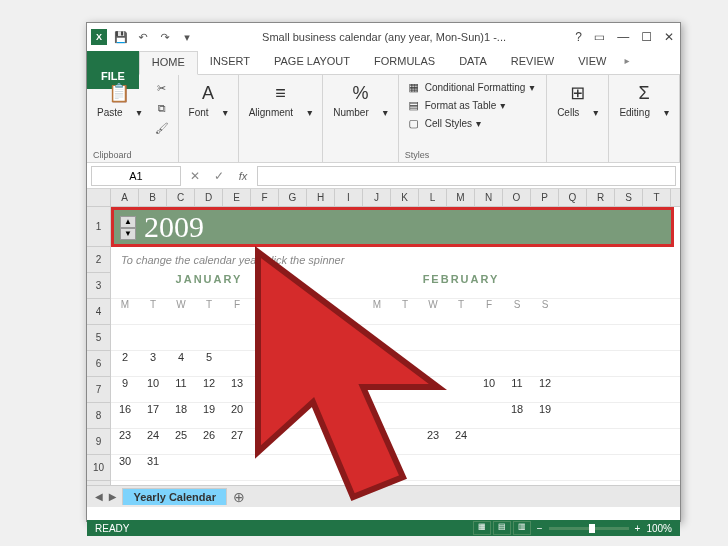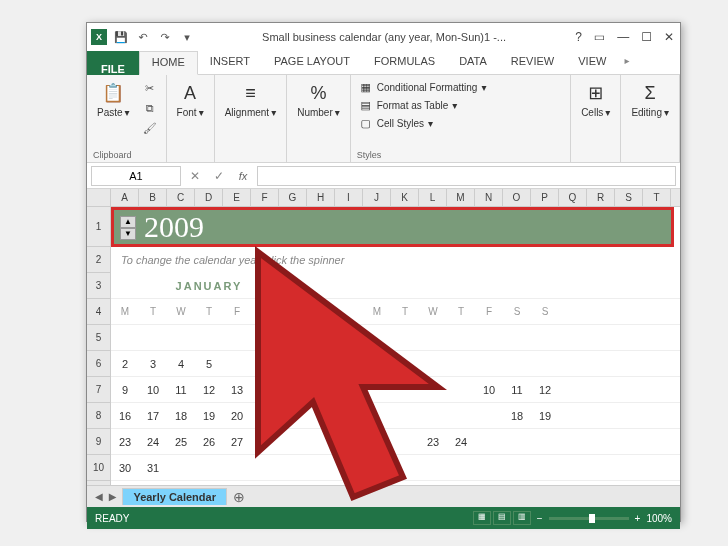--- a/index.html
+++ b/index.html
@@ -6,31 +6,31 @@
 body { background: #f0f0f0; width: 728px; height: 546px; overflow: hidden; position: relative; }
 .window { position: absolute; top: 22px; left: 86px; width: 595px; height: 500px; background: #fff; border: 1px solid #888; box-shadow: 2px 2px 8px rgba(0,0,0,0.3); }
 .titlebar { height: 28px; background: #fff; display: flex; align-items: center; padding: 0 4px; font-size: 11px; color: #555; }
 .qat { display: flex; align-items: center; gap: 6px; }
 .excel-icon { width: 16px; height: 16px; background: #217346; color: #fff; font-size: 9px; font-weight: bold; display: flex; align-items: center; justify-content: center; }
 .qat-btn { width: 16px; height: 16px; display: flex; align-items: center; justify-content: center; font-size: 11px; color: #555; cursor: pointer; }
 .title { flex: 1; text-align: center; font-size: 11px; color: #444; }
 .winctrl { display: flex; align-items: center; gap: 8px; }
 .winctrl span { font-size: 12px; color: #444; cursor: pointer; padding: 0 2px; }
 .tabbar { height: 24px; background: #fff; display: flex; border-bottom: 1px solid #d4d4d4; }
-.file-tab { background: #217346; color: #fff; padding: 12px 14px; font-size: 11px; font-weight: 600; }
+.file-tab { background: #217346; color: #fff; padding: 19px 14px; font-size: 11px; font-weight: 600; }
 .tab { padding: 4px 12px; font-size: 11px; color: #444; cursor: pointer; }
 .tab.active { border: 1px solid #d4d4d4; border-bottom: 1px solid #f5f5f5; background: #f5f5f5; margin-bottom: -1px; }
 .tab-arrow { padding: 4px 6px; font-size: 10px; color: #888; }
 .ribbon { height: 88px; background: #f5f5f5; border-bottom: 1px solid #d4d4d4; display: flex; }
 .rgroup { border-right: 1px solid #d4d4d4; padding: 4px 6px 2px 6px; display: flex; flex-direction: column; justify-content: space-between; }
 .rgroup-content { display: flex; align-items: flex-start; gap: 6px; }
 .rgroup-label { font-size: 9px; color: #666; }
 .big-btn { display: flex; flex-direction: column; align-items: center; font-size: 10px; color: #333; cursor: pointer; padding: 2px 4px; }
 .big-btn .bicon { width: 24px; height: 24px; margin-bottom: 2px; display: flex; align-items: center; justify-content: center; font-size: 18px; }
-.big-btn .blabel { display: flex; align-items: flex-end; gap: 2px; }
+.big-btn .blabel { display: flex; align-items: flex-end; gap: 14px; }
 .small-btns { display: flex; flex-direction: column; gap: 2px; }
 .small-btn { width: 20px; height: 18px; display: flex; align-items: center; justify-content: center; font-size: 11px; color: #555; cursor: pointer; }
 .styles-list { display: flex; flex-direction: column; gap: 2px; font-size: 10px; color: #333; }
 .style-item { display: flex; align-items: center; gap: 4px; cursor: pointer; padding: 1px 2px; }
 .style-icon { width: 14px; height: 14px; display: flex; align-items: center; justify-content: center; font-size: 11px; }
 .fbar { height: 26px; border-bottom: 1px solid #d4d4d4; display: flex; align-items: center; padding: 0 4px; gap: 4px; }
 .namebox { width: 90px; height: 20px; border: 1px solid #ccc; font-size: 11px; padding: 2px 4px; text-align: center; }
 .fbtn { width: 20px; height: 20px; display: flex; align-items: center; justify-content: center; font-size: 12px; color: #888; cursor: pointer; }
 .fx { font-style: italic; font-size: 11px; color: #666; }
 .formula-input { flex: 1; height: 20px; border: 1px solid #ccc; font-size: 11px; padding: 2px 4px; }
@@ -42,29 +42,29 @@
 .row-headers { width: 24px; }
 .row-h { height: 26px; border-bottom: 1px solid #ccc; border-right: 1px solid #ccc; background: #e8e8e8; font-size: 10px; color: #444; text-align: center; line-height: 26px; }
 .row-h.r1 { height: 40px; line-height: 40px; }
 .cells { position: relative; flex: 1; }
 .year-cell { position: absolute; top: 0; left: 0; right: 6px; height: 40px; background: #7a9b7a; border: 3px solid #d52b2b; display: flex; align-items: center; padding-left: 30px; }
 .spinner { position: absolute; left: 6px; top: 6px; width: 16px; display: flex; flex-direction: column; }
 .spinner span { height: 12px; background: #ddd; border: 1px solid #999; font-size: 8px; text-align: center; line-height: 10px; cursor: pointer; }
 .year-text { color: #fff; font-size: 30px; font-weight: normal; font-family: Georgia, serif; }
 .hint-row { position: absolute; top: 40px; left: 10px; font-size: 11px; font-style: italic; color: #888; height: 26px; line-height: 26px; }
 .cal-grid { position: absolute; top: 66px; left: 0; right: 0; }
-.cal-row { display: flex; height: 26px; align-items: center; border-bottom: 1px solid #eee; }
+.cal-row { display: flex; height: 26px; align-items: flex-start; border-bottom: 1px solid #eee; }
 .month-hdr { width: 196px; text-align: center; font-size: 11px; color: #7a9b7a; letter-spacing: 2px; font-weight: 600; }
 .day-h { width: 28px; text-align: center; font-size: 10px; color: #999; }
 .day-c { width: 28px; text-align: center; font-size: 11px; color: #333; }
 .sheet-tabs { height: 22px; background: #e8e8e8; border-top: 1px solid #ccc; display: flex; align-items: center; padding: 0 8px; gap: 6px; }
 .nav-btn { font-size: 10px; color: #666; cursor: pointer; }
 .sheet-tab { background: #7dd3fc; border: 1px solid #ccc; border-bottom: none; padding: 2px 10px; font-size: 11px; color: #333; font-weight: 600; }
 .plus-tab { font-size: 14px; color: #666; cursor: pointer; }
-.statusbar { height: 22px; background: #217346; color: #fff; display: flex; align-items: center; justify-content: space-between; padding: 0 8px; font-size: 10px; }
+.statusbar { height: 16px; background: #217346; color: #fff; display: flex; align-items: center; justify-content: space-between; padding: 0 8px; font-size: 10px; margin-top: 13px; }
 .zoom { display: flex; align-items: center; gap: 6px; }
 .zoom-slider { width: 80px; height: 3px; background: #4a8a5e; position: relative; }
 .zoom-slider::after { content: ''; position: absolute; left: 50%; top: -3px; width: 6px; height: 9px; background: #fff; }
 .view-btns { display: flex; gap: 2px; }
 .view-btn { width: 18px; height: 14px; border: 1px solid #4a8a5e; font-size: 8px; text-align: center; }
 .cursor-arrow { position: absolute; top: 242px; left: 238px; width: 265px; height: 280px; pointer-events: none; z-index: 100; }
 </style>
 </head>
 <body>
 
@@ -241,20 +241,21 @@
             <span>▲</span>
             <span>▼</span>
           </div>
           <div class="year-text">2009</div>
         </div>
         <div class="hint-row">To change the calendar year, click the spinner</div>
         <div class="cal-grid">
           <div class="cal-row">
             <div class="month-hdr">JANUARY</div>
             <div style="width:56px"></div>
+            <div class="month-hdr">FEBRUARY</div>
           </div>
           <div class="cal-row" id="dayhdr-row">
               <div class="day-h">M</div>
               <div class="day-h">T</div>
               <div class="day-h">W</div>
               <div class="day-h">T</div>
               <div class="day-h">F</div>
               <div class="day-h">S</div>
               <div class="day-h">S</div>
               <div style="width: 56px;"></div>

